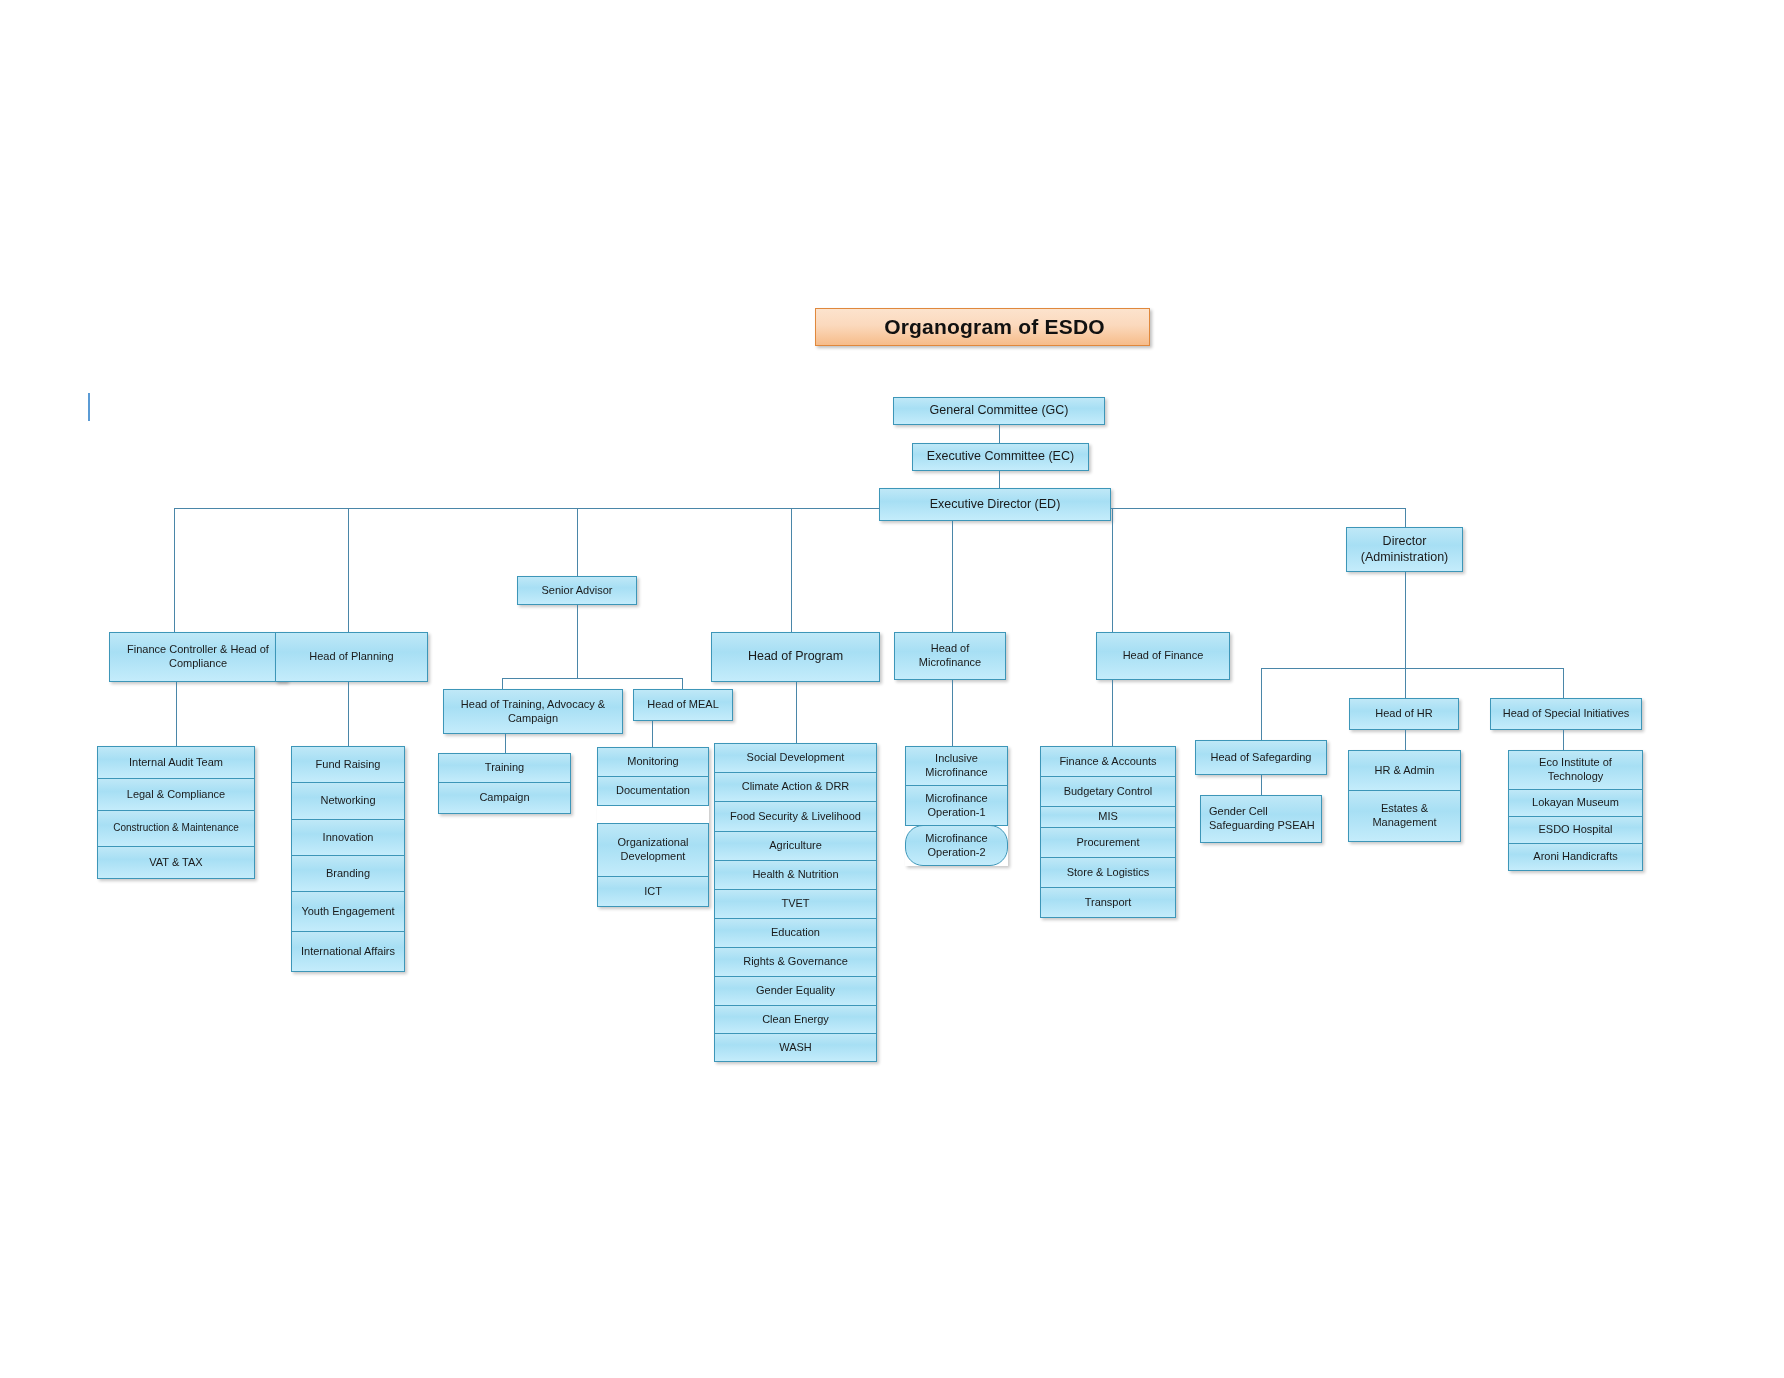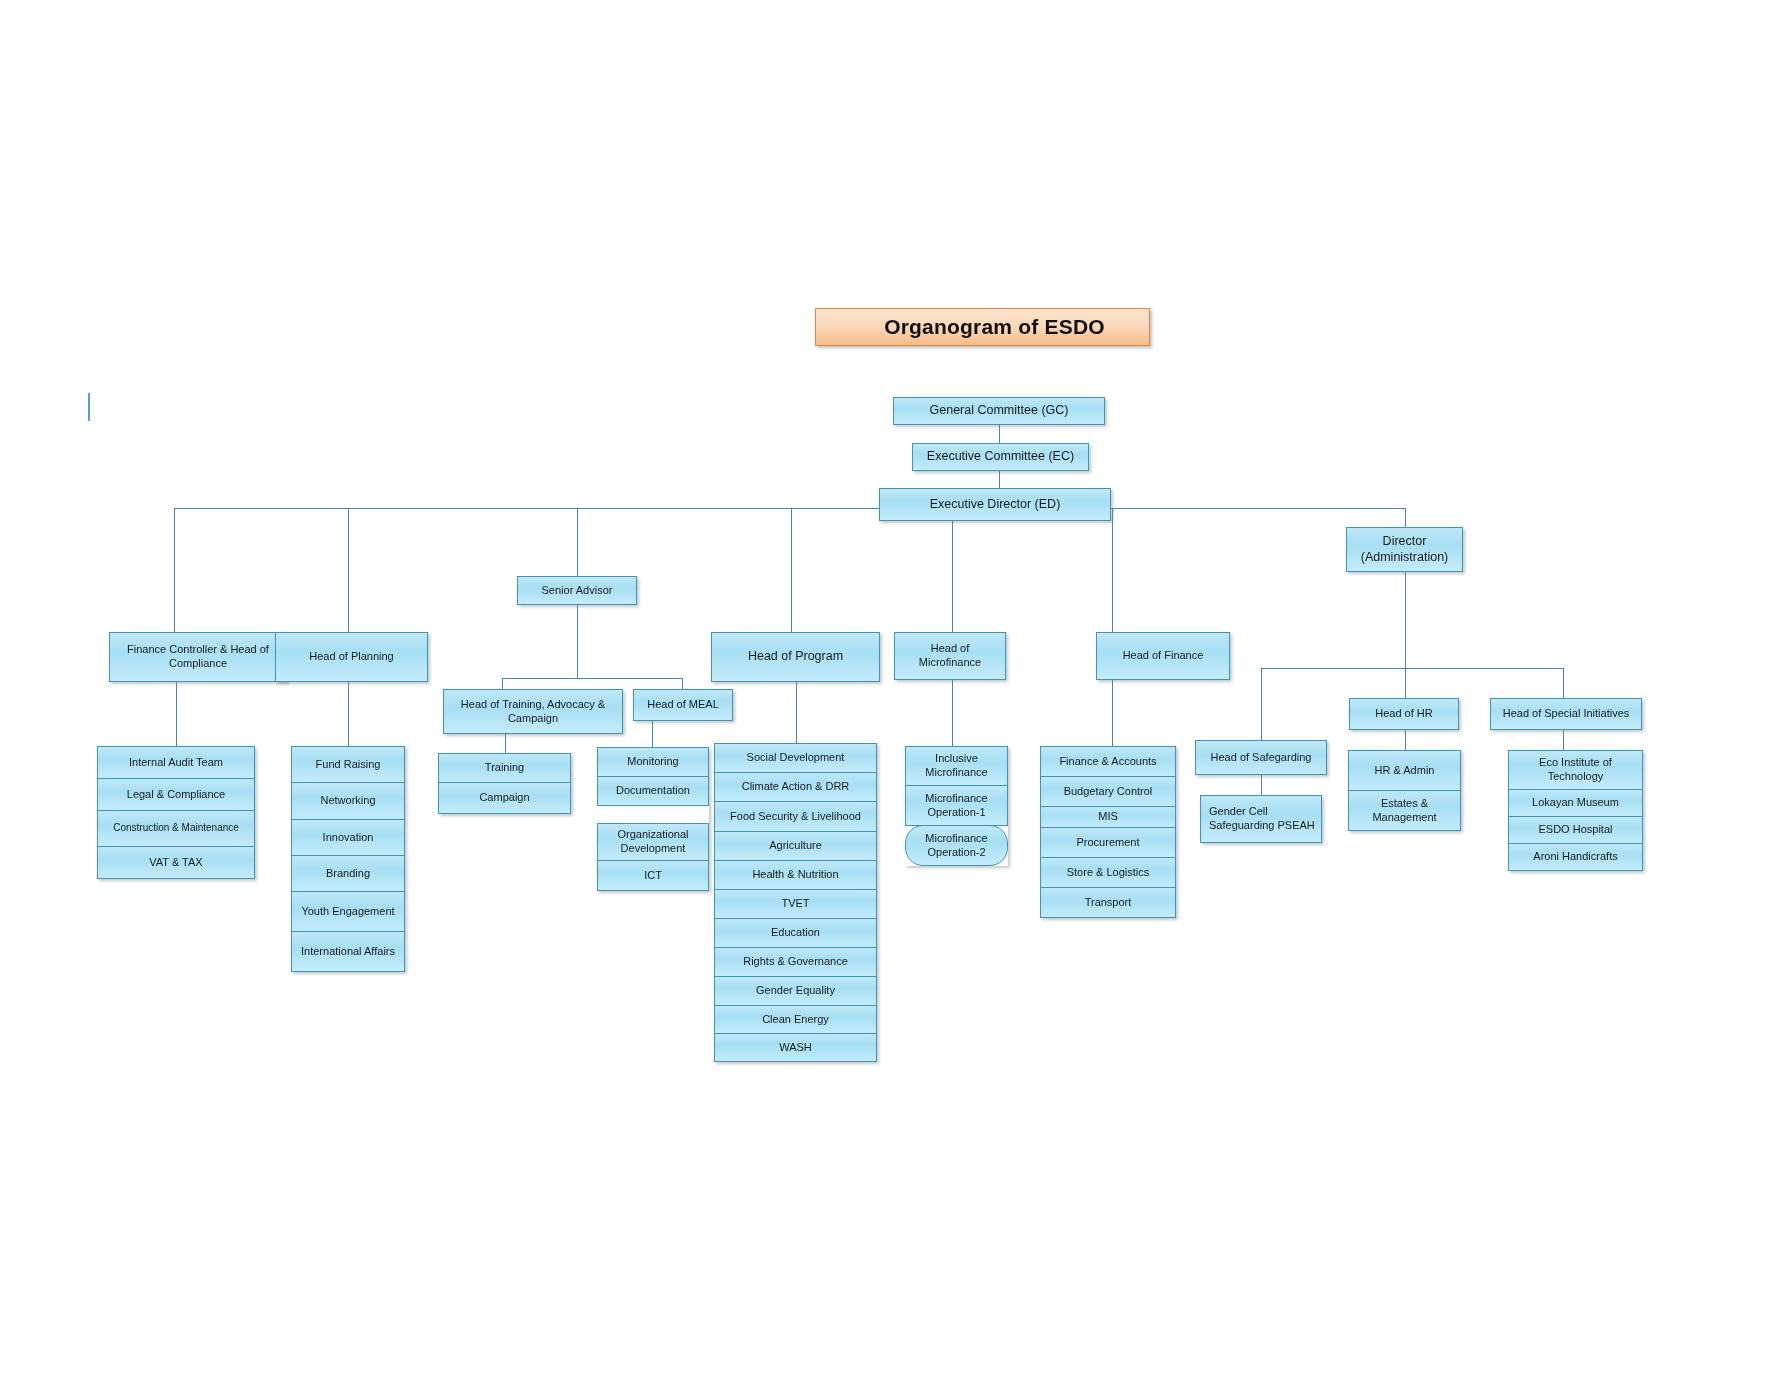--- a/index.html
+++ b/index.html
@@ -130,21 +130,21 @@
     <div class="node small" style="height:30px;">Training</div>
     <div class="node small" style="height:32px;">Campaign</div>
   </div>
 
   <div class="node small" style="left:633px;top:689px;width:100px;height:32px;">Head of MEAL</div>
   <div class="ln lnv" style="left:652px;top:721px;width:1px;height:27px;"></div>
 
   <div class="stack" style="left:597px;top:747px;width:112px;">
     <div class="node small" style="height:30px;">Monitoring</div>
     <div class="node small" style="height:30px;">Documentation</div>
-    <div class="node small" style="height:38px;margin-top:17px;">Organizational Development</div>
+    <div class="node small" style="height:54px;margin-top:17px;">Organizational Development</div>
     <div class="node small" style="height:31px;">ICT</div>
   </div>
 
   <div class="node" style="left:711px;top:632px;width:169px;height:50px;">Head of Program</div>
   <div class="ln lnv" style="left:796px;top:682px;width:1px;height:62px;"></div>
 
   <div class="stack" style="left:714px;top:743px;width:163px;">
     <div class="node small" style="height:30px;">Social Development</div>
     <div class="node small" style="height:30px;">Climate Action &amp; DRR</div>
     <div class="node small" style="height:31px;">Food Security &amp; Livelihood</div>
@@ -188,21 +188,21 @@
 
   <div class="node small" style="left:1195px;top:740px;width:132px;height:35px;">Head of Safegarding</div>
   <div class="ln lnv" style="left:1261px;top:775px;width:1px;height:21px;"></div>
   <div class="node small leftal" style="left:1200px;top:795px;width:122px;height:48px;">Gender Cell Safeguarding PSEAH</div>
 
   <div class="node small" style="left:1349px;top:698px;width:110px;height:32px;">Head of HR</div>
   <div class="ln lnv" style="left:1405px;top:730px;width:1px;height:21px;"></div>
 
   <div class="stack" style="left:1348px;top:750px;width:113px;">
     <div class="node small" style="height:41px;">HR &amp; Admin</div>
-    <div class="node small" style="height:41px;">Estates &amp; Management</div>
+    <div class="node small" style="height:52px;">Estates &amp; Management</div>
   </div>
 
   <div class="node small" style="left:1490px;top:698px;width:152px;height:32px;">Head of Special Initiatives</div>
   <div class="ln lnv" style="left:1563px;top:730px;width:1px;height:21px;"></div>
 
   <div class="stack" style="left:1508px;top:750px;width:135px;">
     <div class="node small" style="height:40px;">Eco Institute of Technology</div>
     <div class="node small" style="height:28px;">Lokayan Museum</div>
     <div class="node small" style="height:28px;">ESDO Hospital</div>
     <div class="node small" style="height:28px;">Aroni Handicrafts</div>

